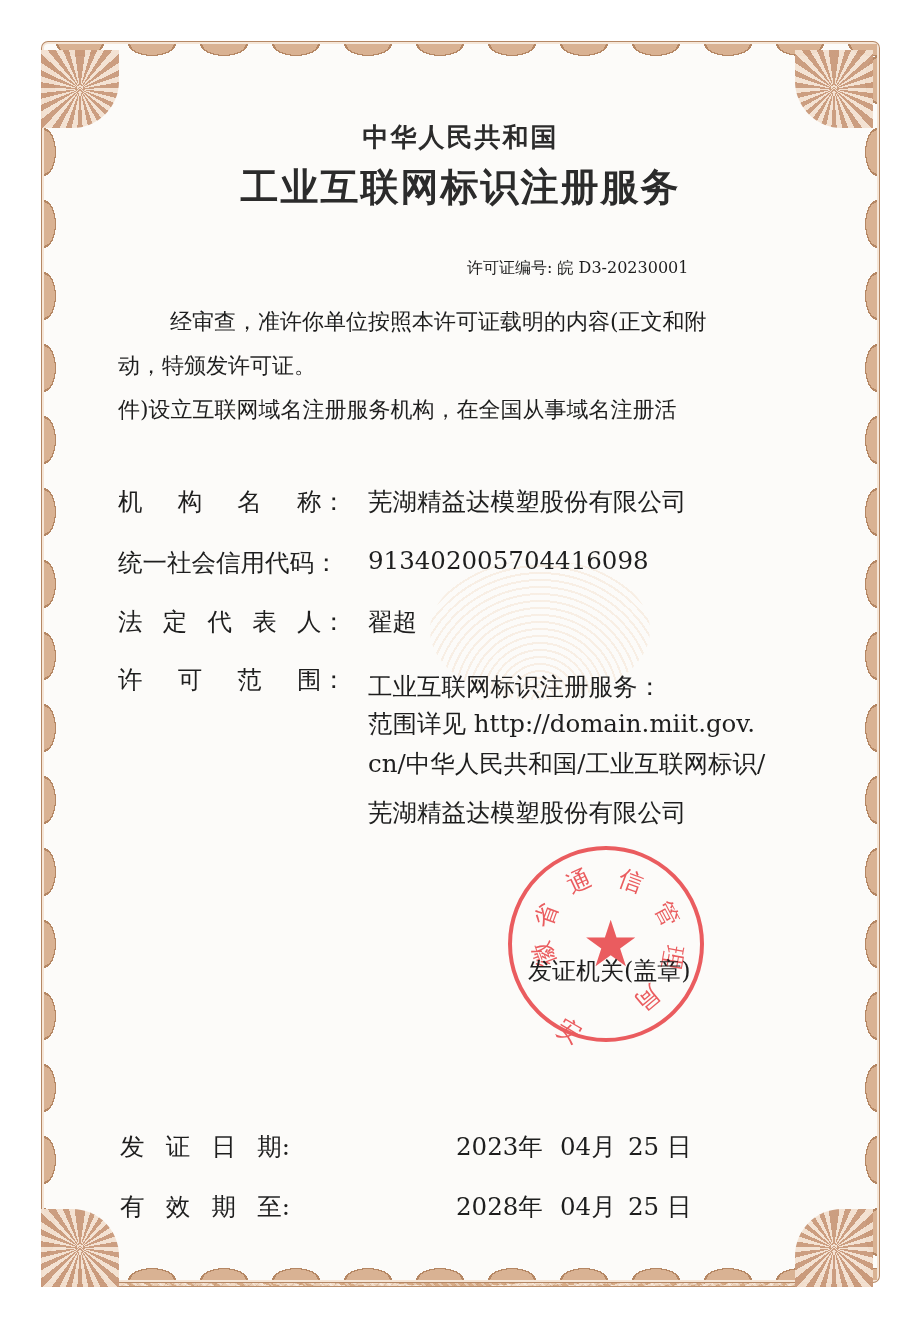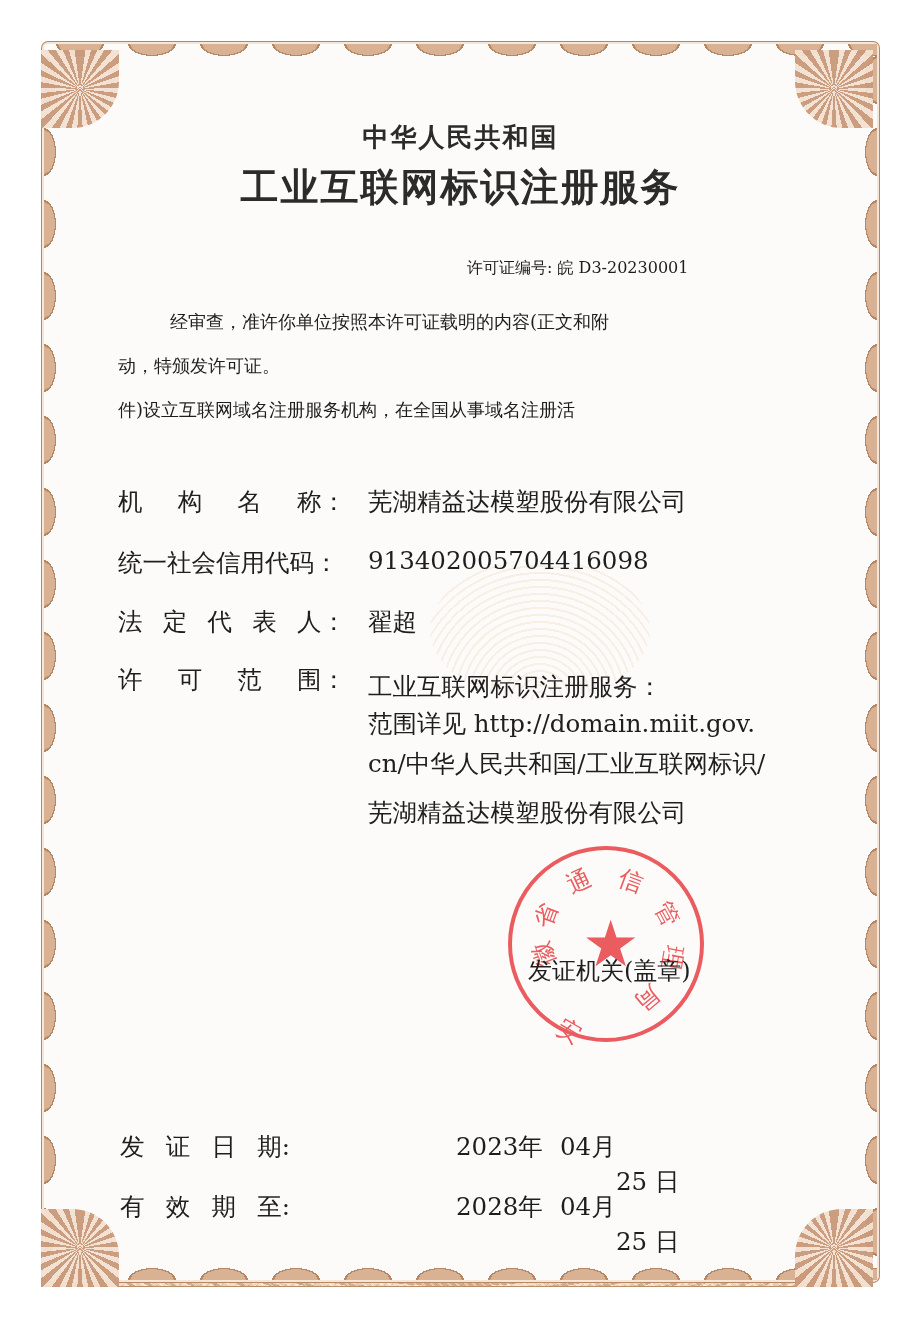--- a/index.html
+++ b/index.html
@@ -40,40 +40,40 @@
   .corner.bl { left:41px; bottom:37px; border-radius:0 60% 0 0; }
   .corner.br { right:48px; bottom:37px; border-radius:60% 0 0 0; }
   .watermark { position:absolute; left:430px; top:560px; width:220px; height:140px; border-radius:50%;
                background: repeating-radial-gradient(circle at 50% 100%, rgba(240,215,190,0.35) 0 2px, transparent 2px 7px); }
 
   .title1, .title2 { position:absolute; left:0; width:921px; text-align:center; font-weight:bold;
                      color:#2b2b2b; letter-spacing:2px; }
   .title1 { top:120px; font-size:26px; }
   .title2 { top:162px; font-size:38px; }
   .licno { position:absolute; left:467px; top:258px; font-size:16px; }
-  .para { position:absolute; left:118px; top:300px; width:690px; font-size:18px; line-height:44px; }
+  .para { position:absolute; left:118px; top:300px; width:690px; font-size:22px; line-height:44px; }
   .para .indent { display:inline-block; width:52px; }
 
   .row { position:absolute; left:118px; font-size:24.5px; }
   .label { position:absolute; left:0; width:228px; display:flex; justify-content:space-between; }
   .value { position:absolute; left:250px; white-space:nowrap; }
   .scope-line { position:absolute; left:368px; font-size:24.5px; white-space:nowrap;margin-top:7px; }
 
   .stamp { position:absolute; left:508px; top:846px; width:196px; height:196px; border-radius:50%;
            border:4px solid #e8474a; box-sizing:border-box; color:#e8474a; opacity:0.88; }
   .stamp-text { position:absolute; left:0; top:0; width:100%; height:100%; font-size:24px; }
   .stamp-text span { position:absolute; left:50%; top:50%; transform-origin:0 0; }
   .star { position:absolute; left:70px; top:62px; font-size:64px; line-height:64px; color:#e8474a; }
   .issuer { position:absolute; left:528px; top:955px; font-size:24px; color:#1e1e1e; }
 
   .date-row { position:absolute; left:120px; font-size:24.5px; width:600px; height:32px; }
   .date-label { position:absolute; left:0; width:170px; display:flex; justify-content:space-between; }
   .date-y { position:absolute; left:336px; }
   .date-m { position:absolute; left:440px; }
-  .date-d { position:absolute; left:496px;margin-top:35px; }
+  .date-d { position:absolute; left:508px; }
 </style>
 </head>
 <body>
 
 <div class="frame"></div>
 <div class="inner"></div>
 <div class="scallop-top"></div>
 <div class="scallop-bottom"></div>
 <div class="scallop-left"></div>
 <div class="scallop-right"></div>

